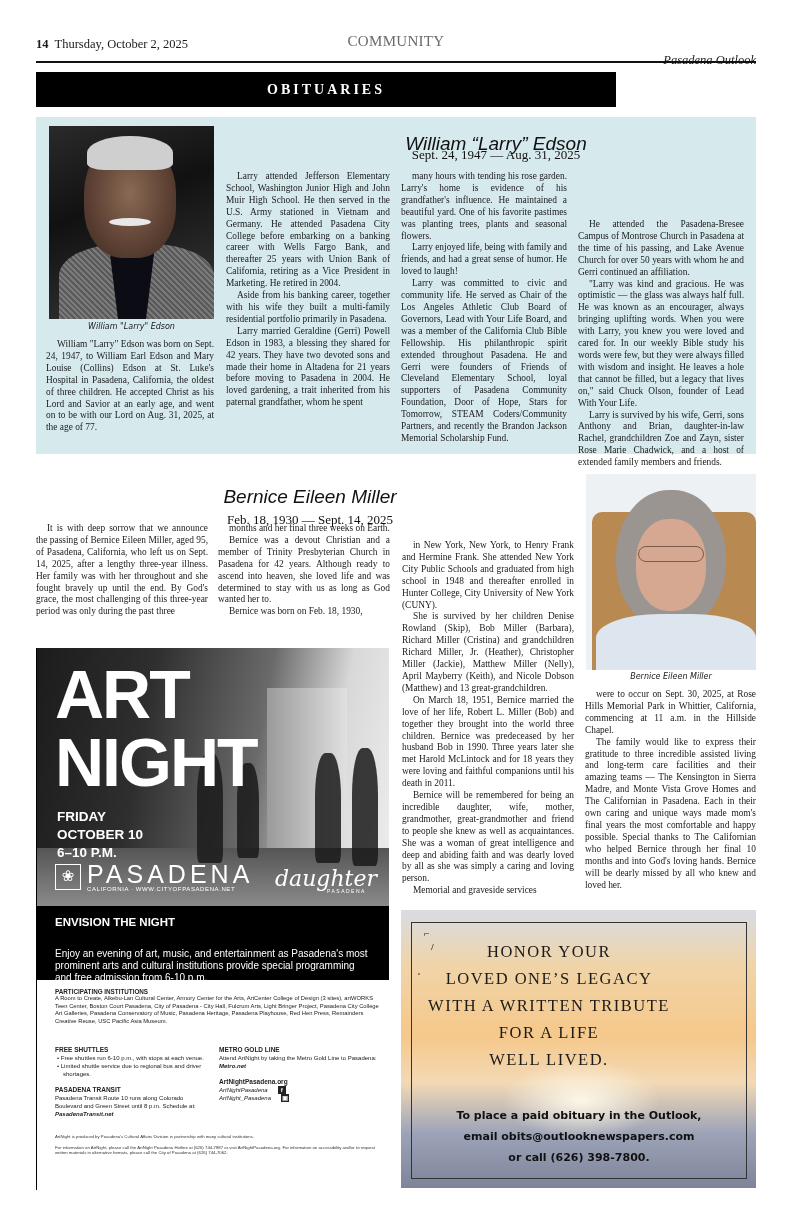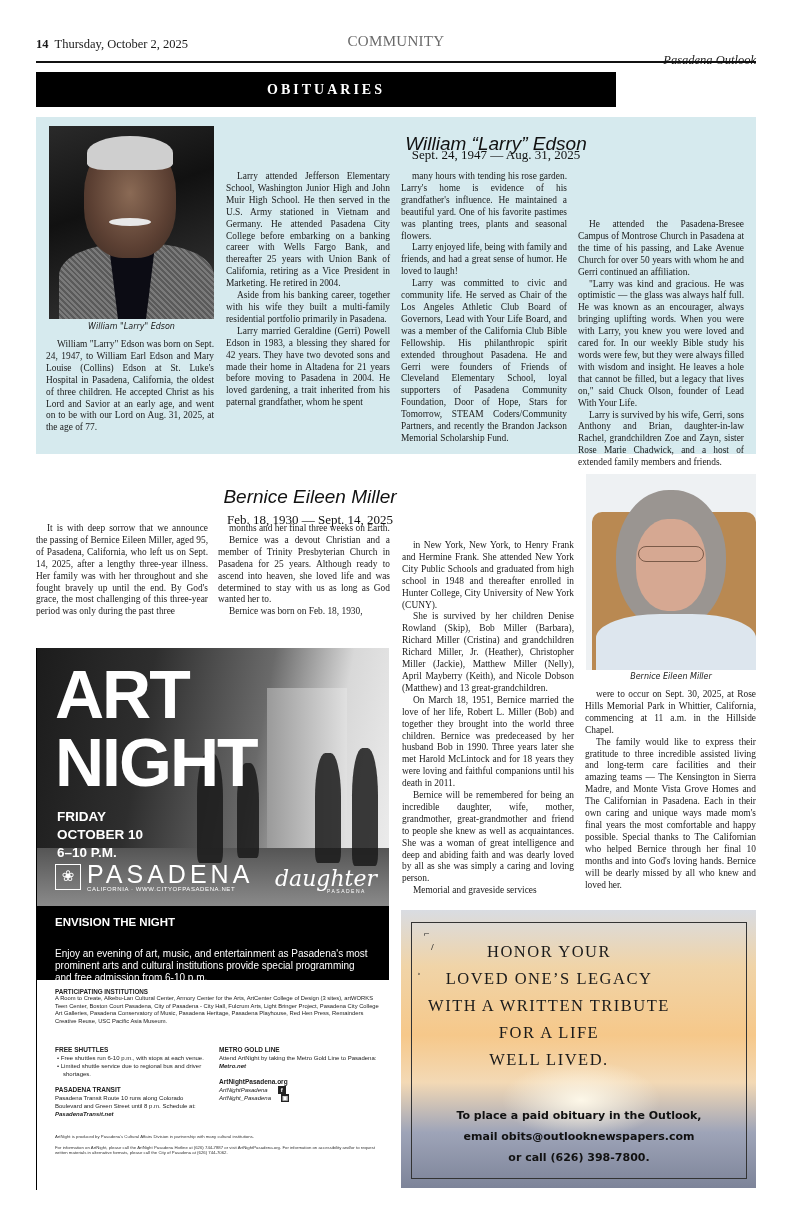--- a/index.html
+++ b/index.html
@@ -137,21 +137,21 @@
 </div>
 
 <div class="obit2">
   <div class="obit-title obit2-title">Bernice Eileen Miller</div>
   <div class="obit-dates obit2-dates">Feb. 18, 1930 — Sept. 14, 2025</div>
   <div class="col c1">
       <p>It is with deep sorrow that we announce the passing of Bernice Eileen Miller, aged 95, of Pasadena, California, who left us on Sept. 14, 2025, after a lengthy three-year illness. Her family was with her throughout and she fought bravely up until the end. By God's grace, the most challenging of this three-year period was only during the past three</p>
     </div>
   <div class="col c2">
       <p>months and her final three weeks on Earth.</p>
-      <p>Bernice was a devout Christian and a member of Trinity Presbyterian Church in Pasadena for 25 years. Although ready to ascend into heaven, she loved life and was determined to stay with us as long as God wanted her to.</p>
+      <p>Bernice was a devout Christian and a member of Trinity Presbyterian Church in Pasadena for 42 years. Although ready to ascend into heaven, she loved life and was determined to stay with us as long as God wanted her to.</p>
       <p>Bernice was born on Feb. 18, 1930,</p>
     </div>
   <div class="col c3">
       <p>in New York, New York, to Henry Frank and Hermine Frank. She attended New York City Public Schools and graduated from high school in 1948 and thereafter enrolled in Hunter College, City University of New York (CUNY).</p>
       <p>She is survived by her children Denise Rowland (Skip), Bob Miller (Barbara), Richard Miller (Cristina) and grandchildren Richard Miller, Jr. (Heather), Christopher Miller (Jackie), Matthew Miller (Nelly), April Mayberry (Keith), and Nicole Dobson (Matthew) and 13 great-grandchildren.</p>
       <p>On March 18, 1951, Bernice married the love of her life, Robert L. Miller (Bob) and together they brought into the world three children. Bernice was predeceased by her husband Bob in 1990. Three years later she met Harold McLintock and for 18 years they were loving and faithful companions until his death in 2011.</p>
       <p>Bernice will be remembered for being an incredible daughter, wife, mother, grandmother, great-grandmother and friend to people she knew as well as acquaintances. She was a woman of great intelligence and deep and abiding faith and was dearly loved by all as she was simply a caring and loving person.</p>
       <p>Memorial and graveside services</p>
     </div>
   <div class="col c4">

